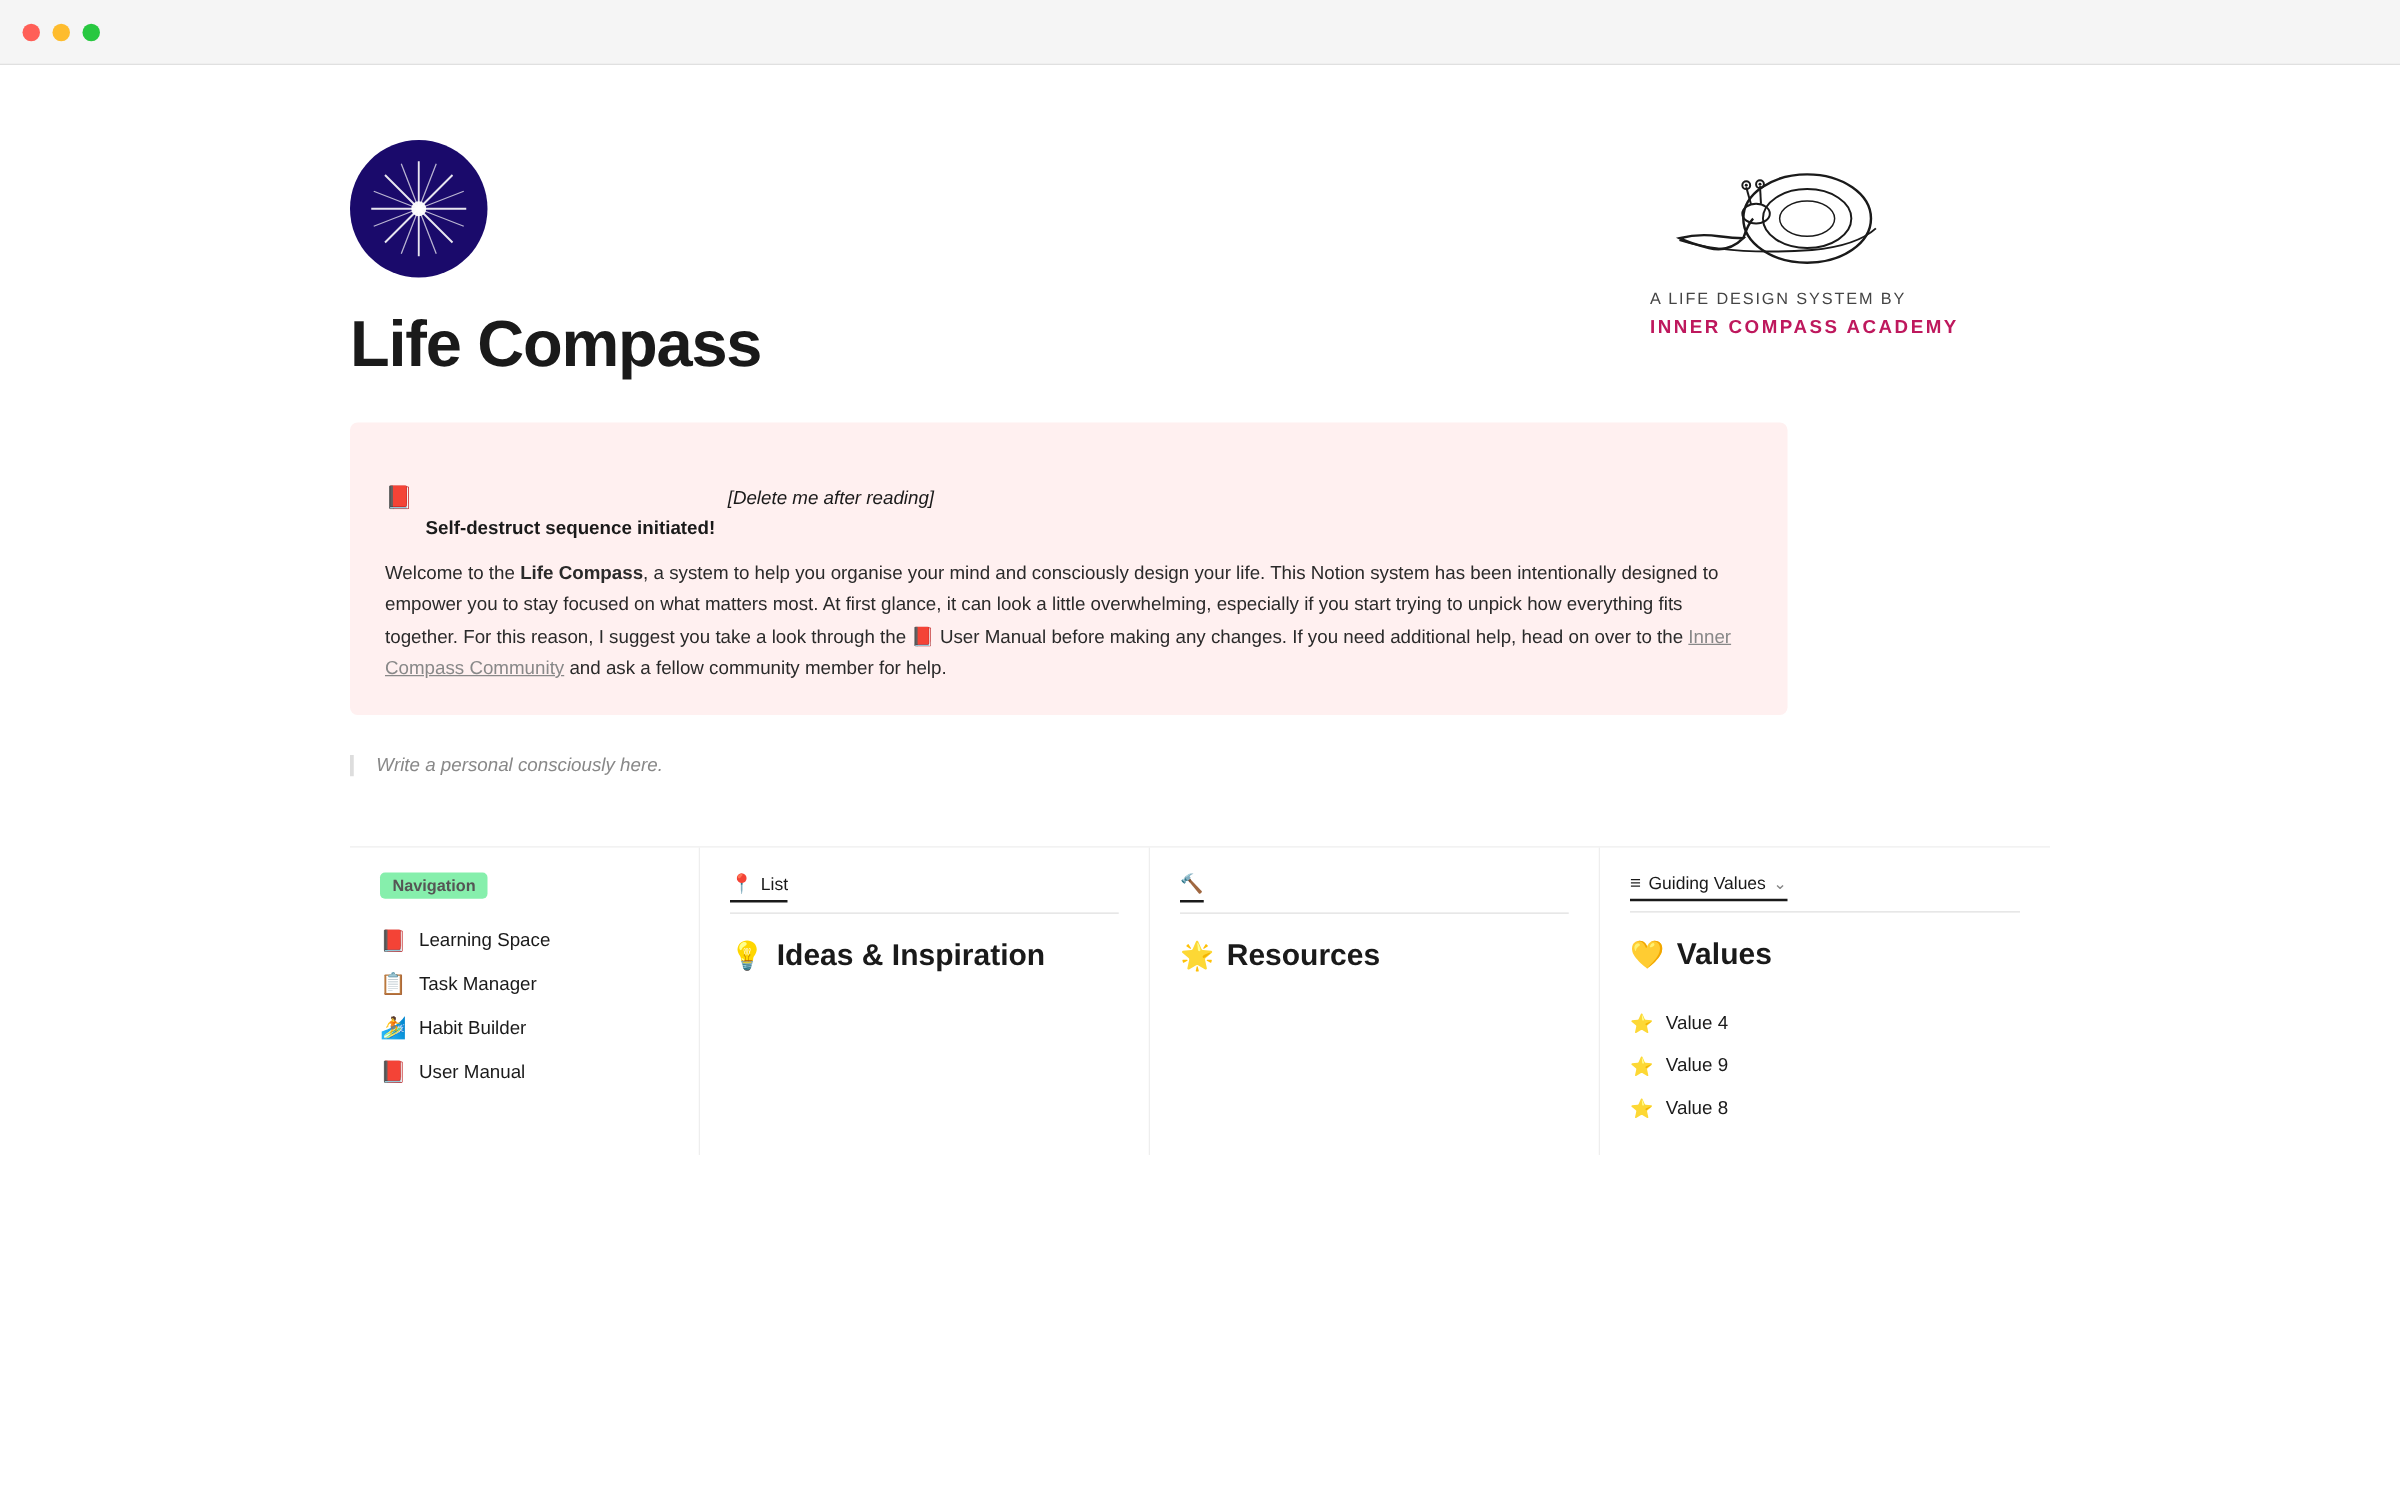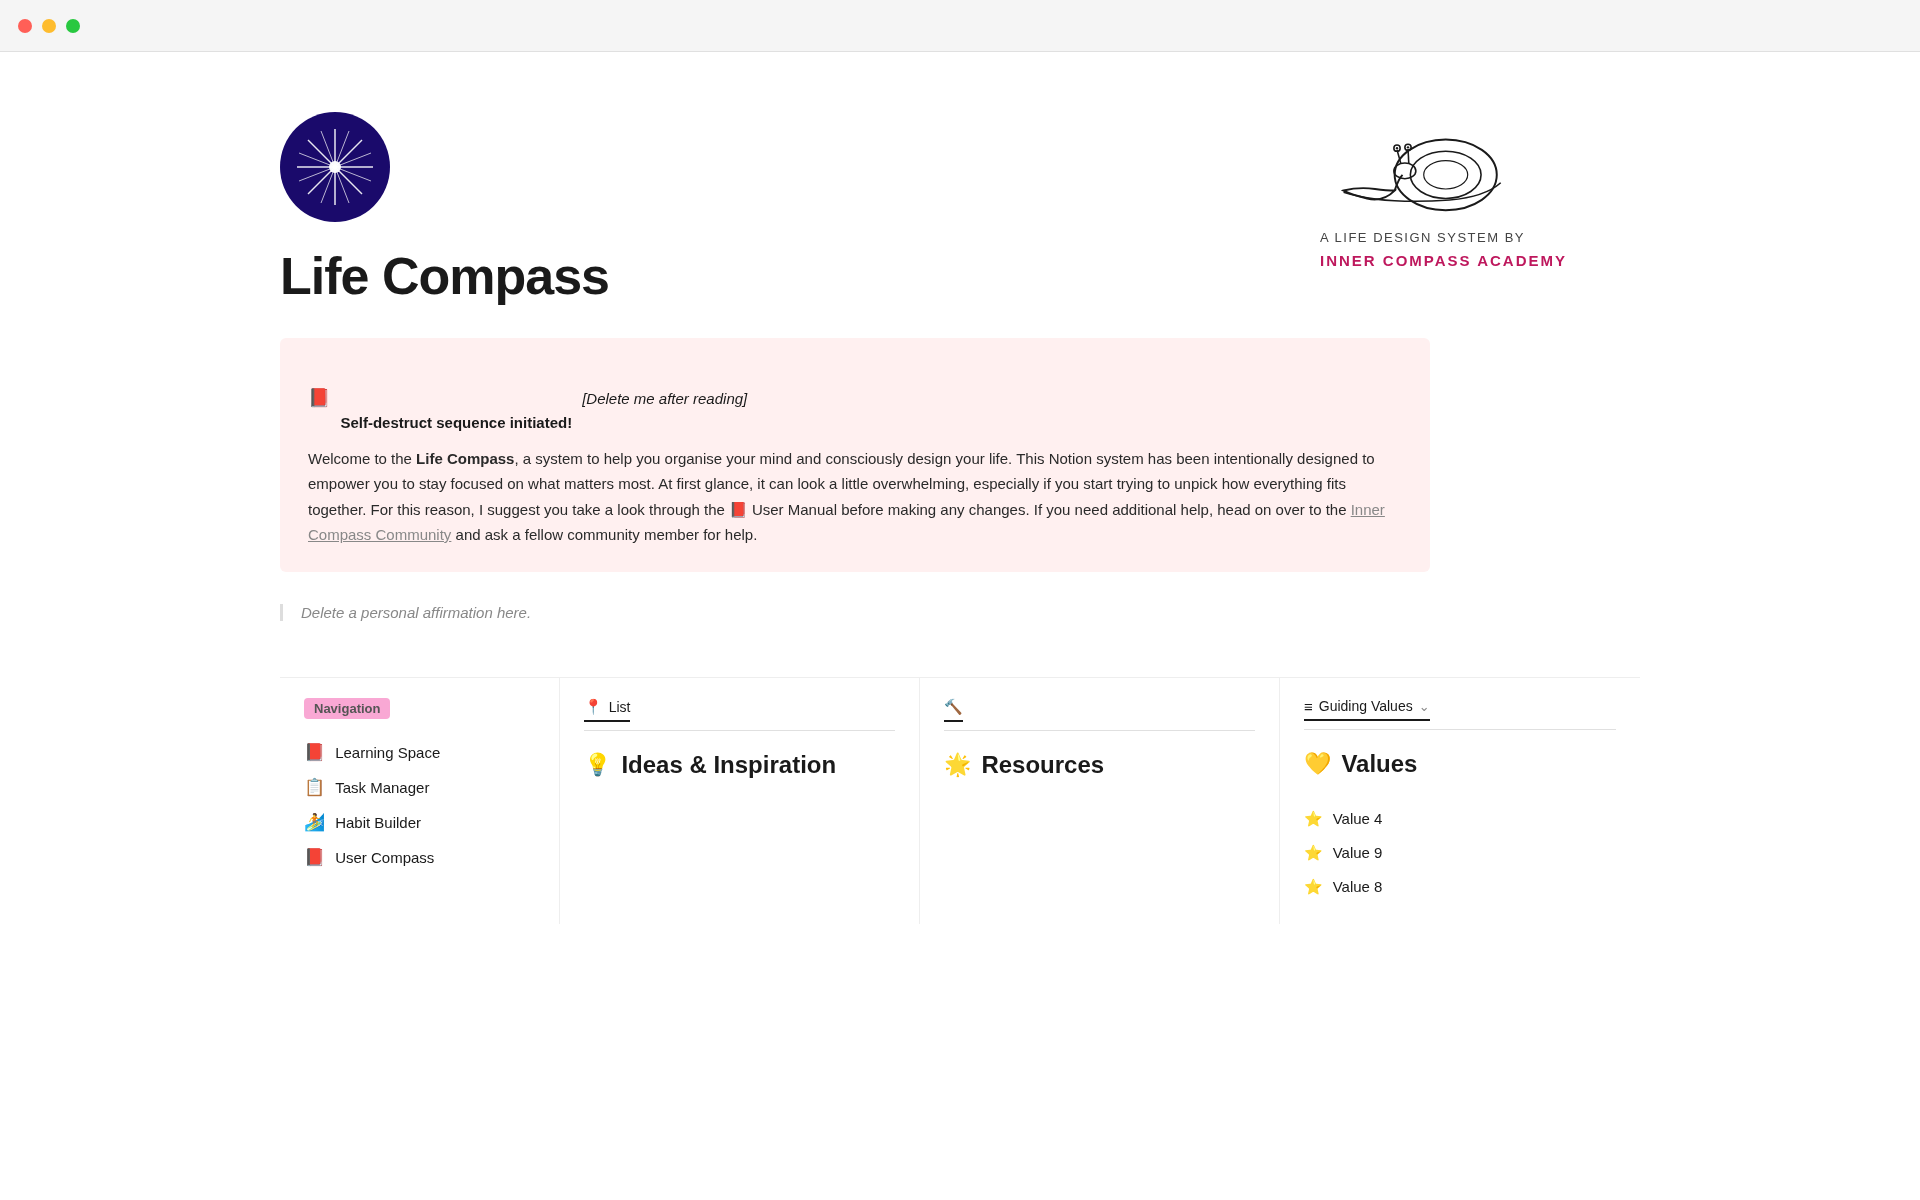--- a/index.html
+++ b/index.html
@@ -149,21 +149,21 @@
     .nav-col:last-child {
       border-right: none;
     }
     .nav-col-inner {
       padding: 0 24px;
     }
 
     
     .nav-label {
       display: inline-block;
-      background: #f9a8d4;
+      background: #86efac;
       color: #555;
       font-size: 13px;
       font-weight: 600;
       padding: 3px 10px;
       border-radius: 4px;
       margin-bottom: 16px;
     }
 
     
     .nav-items {
@@ -324,21 +324,21 @@
       <span class="info-box-emoji">📕</span>
       <span style="font-weight:700;margin-top:48px;">Self-destruct sequence initiated!</span>
       <span style="font-style:italic; font-weight:400;">[Delete me after reading]</span>
     </div>
     <p>
       <span>Welcome to the </span><strong>Life Compass</strong><span>, a system to help you organise your mind and consciously design your life. This Notion system has been intentionally designed to empower you to stay focused on what matters most. At first glance, it can look a little overwhelming, especially if you start trying to unpick how everything fits together. For this reason, I suggest you take a look through the 📕 User Manual before making any changes. If you need additional help, head on over to the </span><a href="#">Inner Compass Community</a><span> and ask a fellow community member for help.</span>
     </p>
   </div>
 
   <div class="affirmation-block">
-    <span>Delete a personal affirmation here.</span>
+    <span>Write a personal consciously here.</span>
   </div>
 
   <div class="nav-grid">
 
     <div class="nav-col">
       <div class="nav-col-inner">
         <span class="nav-label">Navigation</span>
         <ul class="nav-items">
           <li class="nav-item">
             <span class="nav-item-emoji">📕</span>
@@ -347,21 +347,21 @@
           <li class="nav-item">
             <span class="nav-item-emoji">📋</span>
             <span>Task Manager</span>
           </li>
           <li class="nav-item">
             <span class="nav-item-emoji">🏄</span>
             <span>Habit Builder</span>
           </li>
           <li class="nav-item">
             <span class="nav-item-emoji">📕</span>
-            <span>User Compass</span>
+            <span>User Manual</span>
           </li>
         </ul>
       </div>
     </div>
 
     <div class="nav-col">
       <div class="nav-col-inner">
         <div class="content-col-header">
           <div class="col-tab">
             <span class="col-tab-icon">📍</span>

